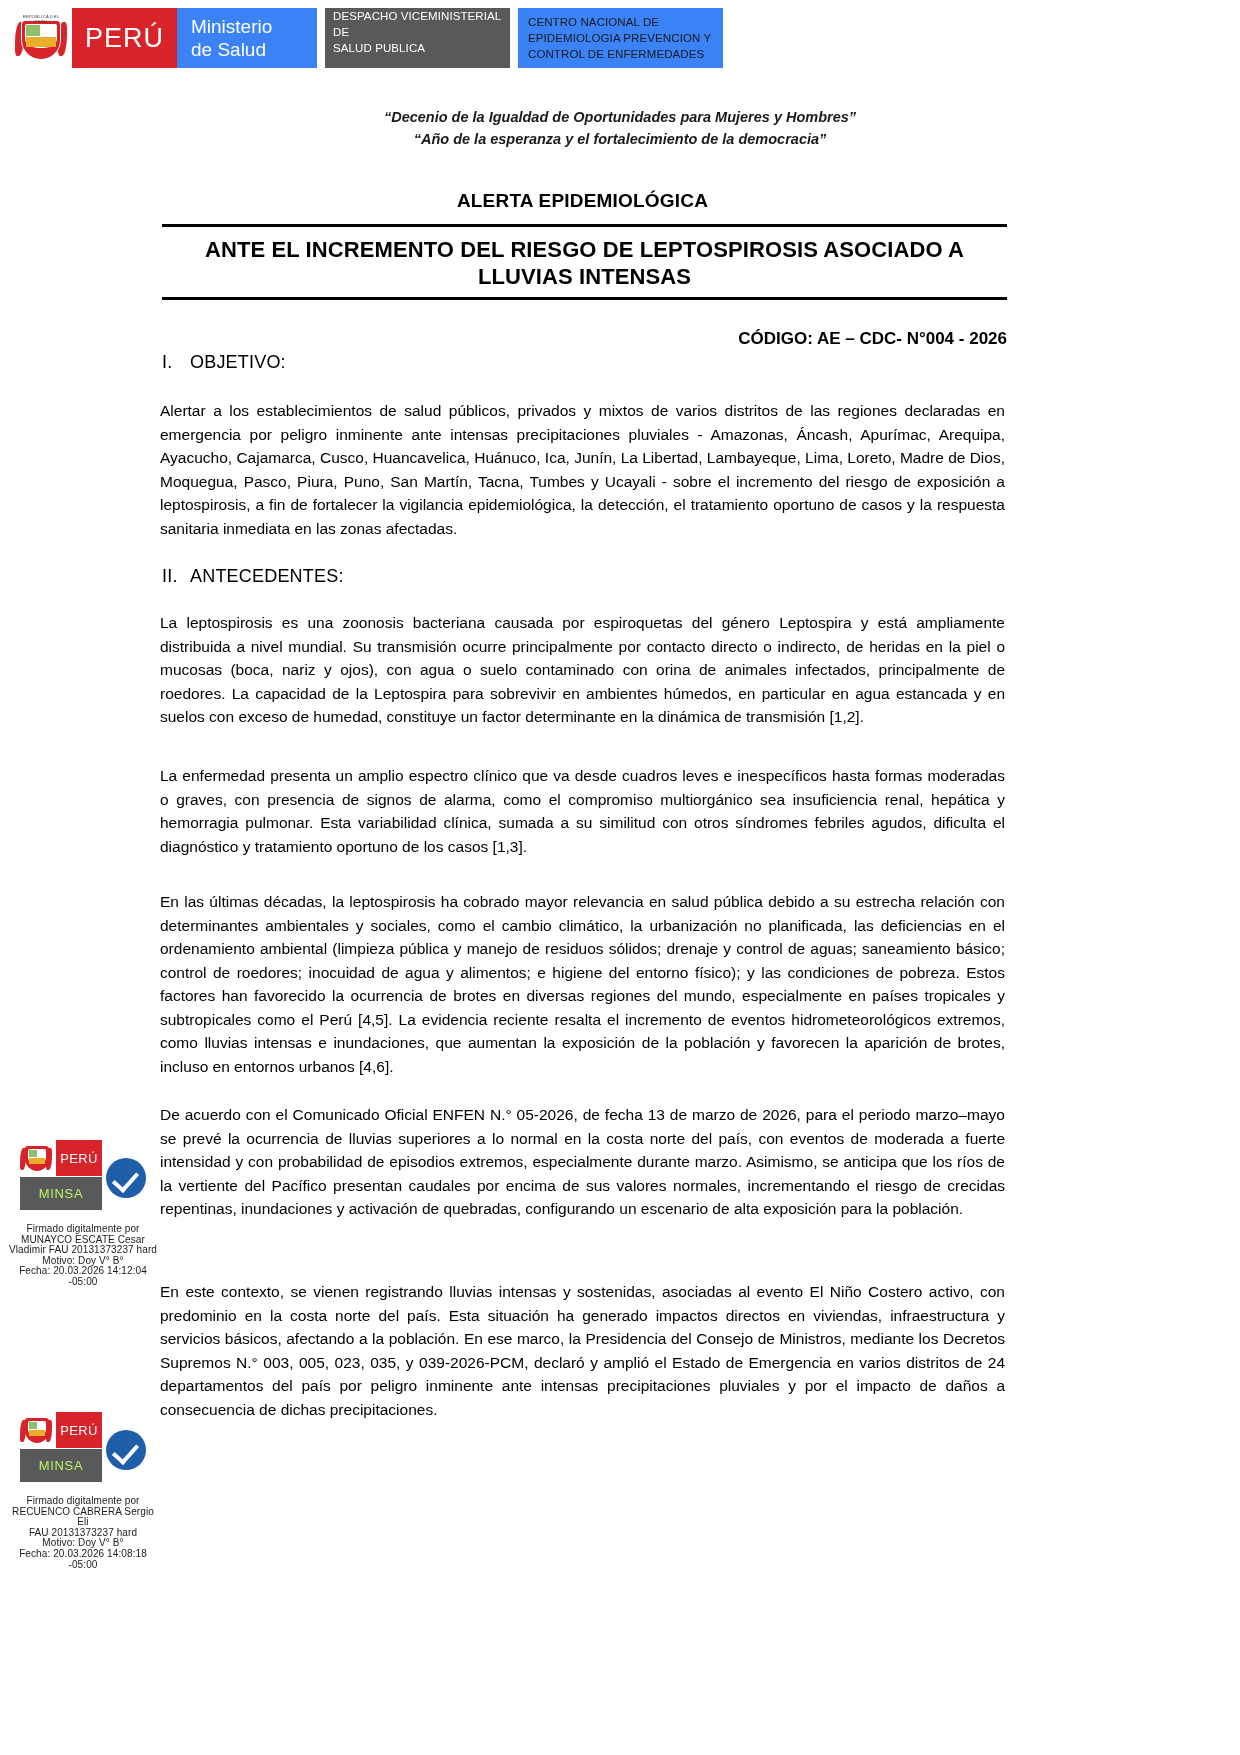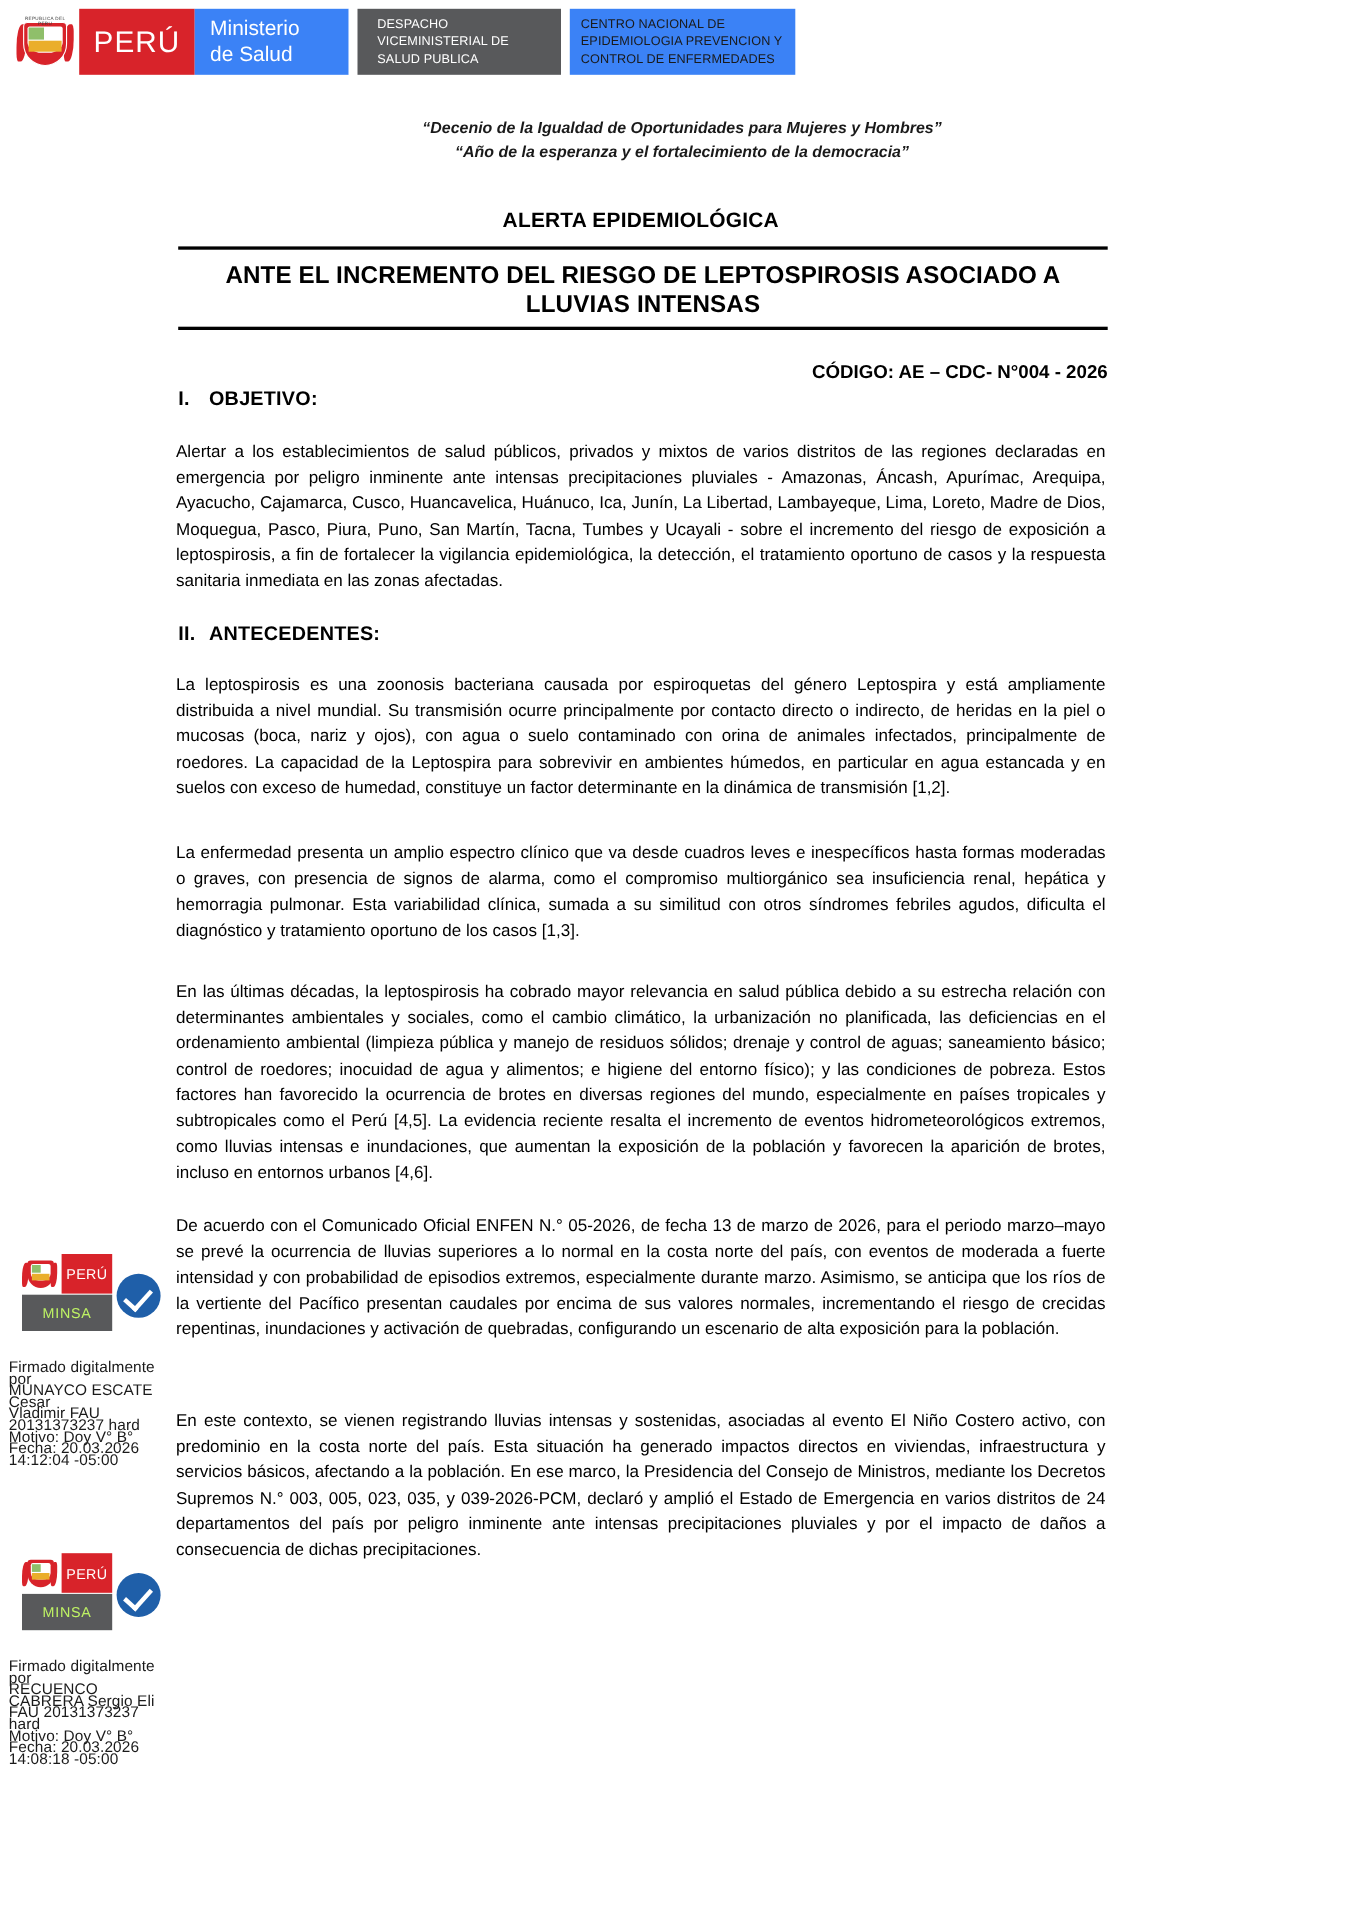--- a/index.html
+++ b/index.html
@@ -66,22 +66,22 @@
     font-size: 19px;
     line-height: 23px;
     font-weight: 400;
   }
   .gap-cell { width: 8px; background: #ffffff; }
   .despacho-cell {
     width: 185px;
     background: #58595B;
     display: flex;
     flex-direction: column;
-    justify-content: center;
-    padding-left: 18px;
+    justify-content: flex-start;
+    padding-left: 8px;
     padding-right: 6px;
     box-sizing: border-box;
   }
   .despacho-cell div {
     color: #ffffff;
     font-size: 11.5px;
     line-height: 16px;
     letter-spacing: 0.1px;
   }
   .cdc-cell {
@@ -205,21 +205,21 @@
     width: 845px;
     text-align: right;
     font-weight: bold;
     font-size: 17px;
   }
 
   
   .section-head {
     position: absolute;
     left: 162px;
-    font-weight: bold;
+    font-weight: normal;
     font-size: 18px;
     letter-spacing: 0.2px;
   }
   .section-head .num { display: inline-block; width: 28px; }
 
   .para {
     position: absolute;
     left: 160px;
     width: 845px;
     font-size: 15.5px;
@@ -278,26 +278,27 @@
   .sig-check:after {
     content: "";
     position: absolute;
     left: 12px; top: 9px;
     width: 11px; height: 20px;
     border: solid #ffffff;
     border-width: 0 4px 4px 0;
     transform: rotate(42deg);
   }
   .sig-text {
-    margin-top: 17px;
-    font-size: 14px;
+    margin-top: 4px;
+    font-size: 10px;
     line-height: 10.6px;
     color: #1a1a1a;
     letter-spacing: 0.1px;
     font-family: "Liberation Sans", sans-serif;
+    text-align: center;
   }
 
   
   .crest2 .shield {
     position: absolute; left: 5px; top: 6px;
     width: 24px; height: 25px;
     background: #D8232A;
     border-radius: 3px 3px 50% 50%;
   }
   .crest2 .shield-inner {

